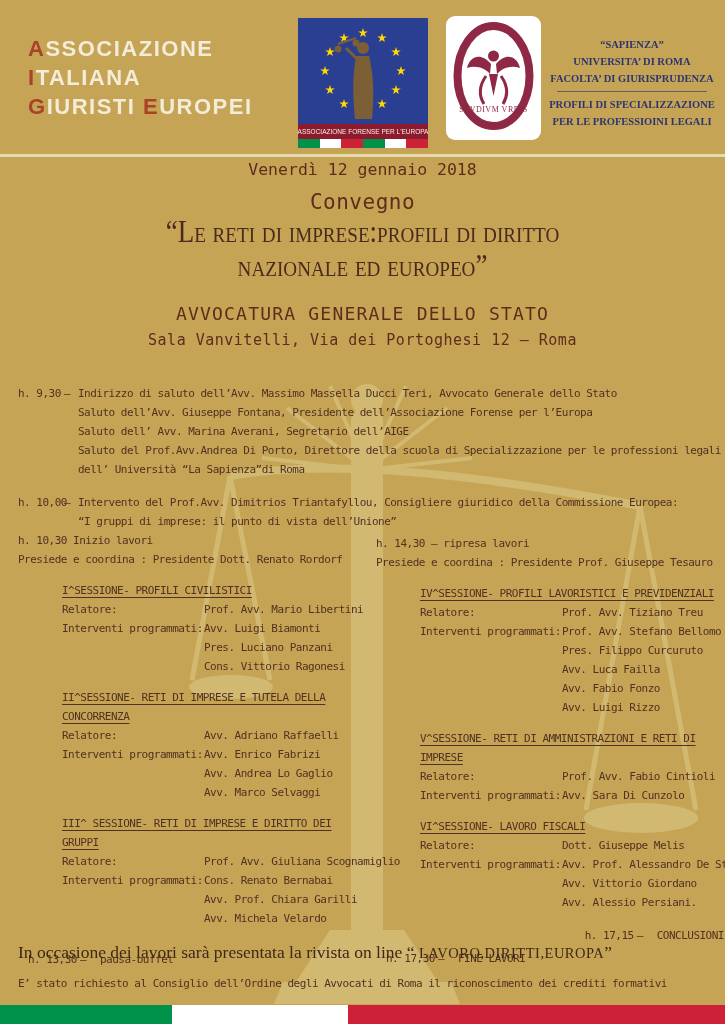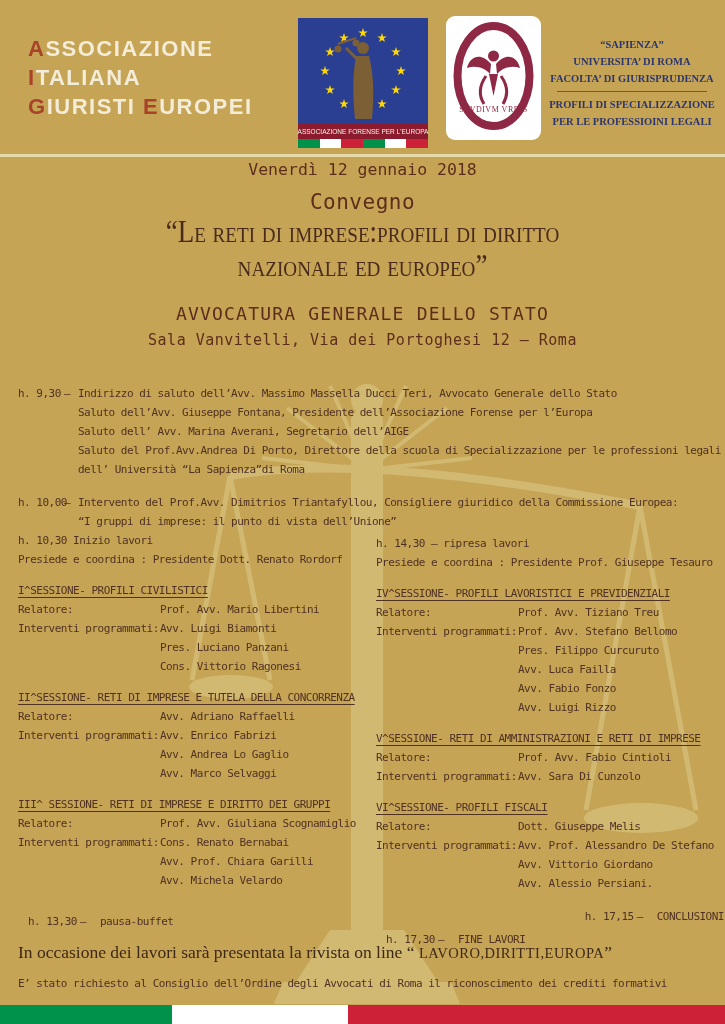--- a/index.html
+++ b/index.html
@@ -59,21 +59,21 @@
   .sched { position:absolute; left:18px; top:384px; width:705px; }
   .srow-f { display:flex; }
   .srow-f .t { flex:none; width:46px; white-space:nowrap; }
   .srow-f .d { flex:none; width:14px; }
   .srow-f .ls { flex:1; }
   .sched .item2 { margin-top:14px; }
   
   .col { position:absolute; width:352px; }
   .col-left  { left:18px;  top:531px; }
   .col-right { left:376px; top:534px; width:348px; }
-  .session { margin-top:12px; }
+  .session { margin-top:12px;margin-left:44px; }
   .session .hd span { text-decoration:underline; text-underline-offset:3px; text-decoration-thickness:1px; }
   .srow { display:flex; }
   .srow .lbl { flex:none; width:142px; white-space:nowrap; }
   .srow .val { flex:1; white-space:nowrap; }
   .ind { margin-left:142px; white-space:nowrap; }
   .closing { display:flex; }
   .closing .t { flex:none; width:52px;margin-left:10px; }
   .closing .d { flex:none; width:20px; }
   .closing.pausa { margin-top:22px; }
   .closing.concl { margin-top:4px; }
@@ -314,21 +314,21 @@
         <span class="lbl">Relatore:</span>
         <span class="val">Prof. Avv. Fabio Cintioli</span>
       </div>
     <div class="srow">
         <span class="lbl">Interventi programmati:</span>
         <span class="val">Avv. Sara Di Cunzolo</span>
       </div>
   </div>
 
   <div class="session">
-    <div class="hd"><span>VI^SESSIONE-  PROFILI FISCALI</span></div>
+    <div class="hd"><span>VI^SESSIONE-  LAVORO FISCALI</span></div>
     <div class="srow">
         <span class="lbl">Relatore:</span>
         <span class="val">Dott. Giuseppe Melis</span>
       </div>
     <div class="srow">
         <span class="lbl">Interventi programmati:</span>
         <span class="val">Avv. Prof. Alessandro De Stefano</span>
       </div>
     <div class="ind">Avv. Vittorio Giordano</div>
     <div class="ind">Avv. Alessio Persiani.</div>

